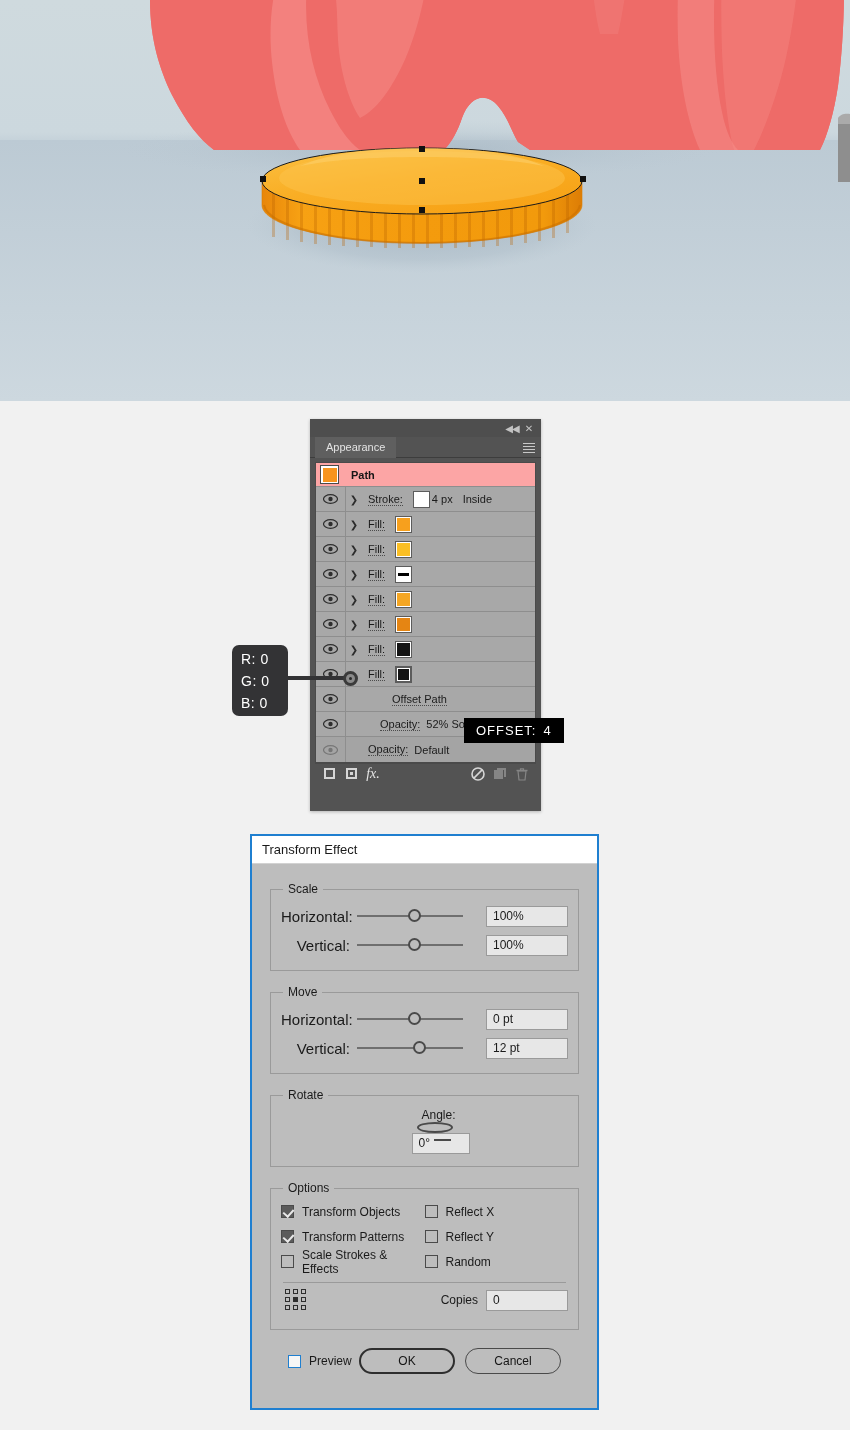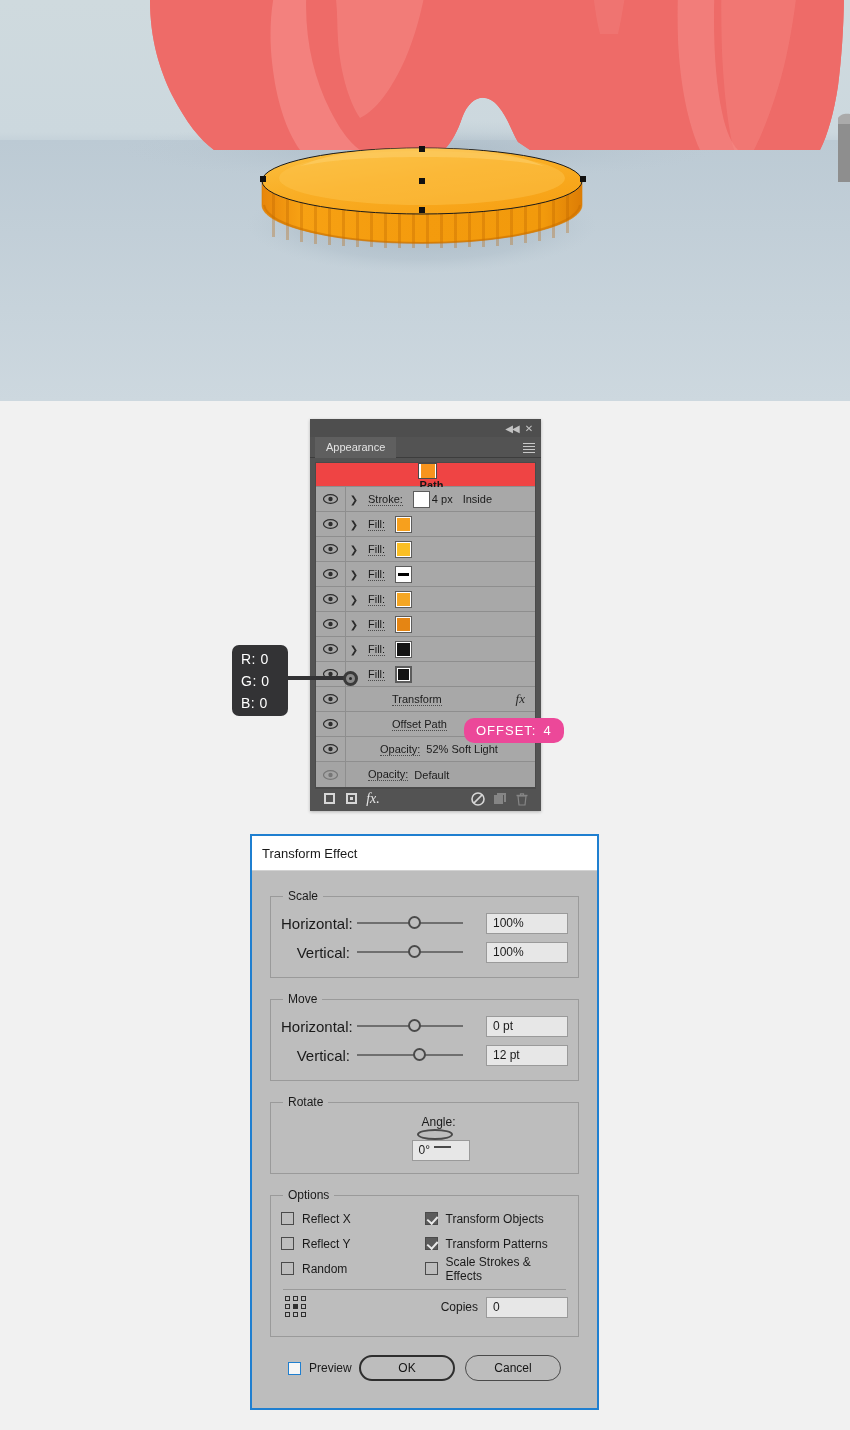--- a/index.html
+++ b/index.html
@@ -59,21 +59,21 @@
   }
 
   .panel-body { background: #535353; padding: 4px 5px 0 5px; }
   .rows { border: 1px solid #4a4a4a; background: #a0a0a0; }
 
   .row {
     position: relative; display: flex; align-items: center;
     height: 25px; border-bottom: 1px solid #8e8e8e;
     background: #a8a8a8; color: #1b1b1b; font-size: 11px;
   }
-  .row.row-head { background: #ef4444; height: 24px; flex-direction: column; }
+  .row.row-head { background: #fca5a5; height: 24px; }
   .row.dim { background: #a4a4a4; }
   .row:last-child { border-bottom: none; }
 
   .col-eye {
     width: 30px; height: 100%; display: flex; align-items: center; justify-content: center;
     border-right: 1px solid #8e8e8e; cursor: pointer;
   }
   .col-arrow {
     width: 16px; height: 100%; display: flex; align-items: center; justify-content: center;
     cursor: pointer; color: #2c2c2c; font-size: 10px;
@@ -147,36 +147,35 @@
     position: absolute; left: 343px; top: 671px; width: 15px; height: 15px;
     border-radius: 50%; background: #8a8a8a; border: 3px solid #3a3a3a;
   }
   #rgb-leader-dot::after {
     content: ""; position: absolute; left: 3px; top: 3px; width: 3px; height: 3px;
     border-radius: 50%; background: #2a2a2a;
   }
   #offset-tooltip {
     position: absolute; left: 464px; top: 718px;
     height: 25px; padding: 0 12px;
-    background: #ec4899; color: #fff;
+    background: #000000; color: #fff;
     font-size: 13px; line-height: 25px; letter-spacing: 1px;
     white-space: nowrap;
-    border-radius: 10px;
   }
   #offset-tooltip .otv { margin-left: 7px; }
 
   
   #transform-dialog {
     position: absolute; left: 250px; top: 834px;
     width: 349px; height: 576px;
     background: #bdbdbd;
     border: 2px solid #1f7fd0;
   }
   .dlg-titlebar {
-    height: 35px; background: #fff; border-bottom: 1px solid #d2d2d2;
+    height: 28px; background: #fff; border-bottom: 1px solid #d2d2d2;
     display: flex; align-items: center; padding-left: 10px;
     font-size: 13px; color: #1a1a1a;
   }
   .dlg-body { padding: 18px 18px 0 18px; }
 
   fieldset.group {
     border: 1px solid #9a9a9a; margin: 0 0 14px 0; padding: 4px 10px 12px 10px;
     position: relative;
   }
   fieldset.group legend {
@@ -524,32 +523,20 @@
                 </svg>
               </span>
           </div>
           <div class="col-arrow"></div>
           <div class="row-label">Fill:</div>
           <div class="swatch-wrap" style="border:2px solid #5c5c5c">
               <div class="swatch-inner" style="width:11px;height:11px;background:#141414"></div>
             </div>
         </div>
 
-        <div class="row">
-          <div class="col-eye">
-            <span class="eye">
-                <svg width="15" height="10" viewBox="0 0 15 10">
-                  <ellipse cx="7.5" cy="5" rx="7" ry="4.3" fill="none" stroke="#2e2e2e" stroke-width="1.2"></ellipse>
-                  <circle cx="7.5" cy="5" r="2.2" fill="#2e2e2e"></circle>
-                </svg>
-              </span>
-          </div>
-          <div class="row-label indent-1">Transform</div>
-          <div class="fx-mark">fx</div>
-        </div>
 
         <div class="row">
           <div class="col-eye">
             <span class="eye">
                 <svg width="15" height="10" viewBox="0 0 15 10">
                   <ellipse cx="7.5" cy="5" rx="7" ry="4.3" fill="none" stroke="#2e2e2e" stroke-width="1.2"></ellipse>
                   <circle cx="7.5" cy="5" r="2.2" fill="#2e2e2e"></circle>
                 </svg>
               </span>
           </div>
@@ -685,44 +672,44 @@
           <div class="angle-dial"></div>
           <div class="numfield short" style="margin-left:12px">0°</div>
         </div>
       </fieldset>
 
       <fieldset class="group">
         <legend>Options</legend>
         <div class="opt-grid">
           <div class="opt-col">
             <div class="optrow">
+              <span class="cb checked"></span>
+              <span>Transform Objects</span>
+            </div>
+            <div class="optrow">
+              <span class="cb checked"></span>
+              <span>Transform Patterns</span>
+            </div>
+            <div class="optrow">
+              <span class="cb"></span>
+              <span>Scale Strokes &amp; Effects</span>
+            </div>
+          </div>
+          <div class="opt-col">
+            <div class="optrow">
               <span class="cb"></span>
               <span>Reflect X</span>
             </div>
             <div class="optrow">
               <span class="cb"></span>
               <span>Reflect Y</span>
             </div>
             <div class="optrow">
               <span class="cb"></span>
               <span>Random</span>
-            </div>
-          </div>
-          <div class="opt-col">
-            <div class="optrow">
-              <span class="cb checked"></span>
-              <span>Transform Objects</span>
-            </div>
-            <div class="optrow">
-              <span class="cb checked"></span>
-              <span>Transform Patterns</span>
-            </div>
-            <div class="optrow">
-              <span class="cb"></span>
-              <span>Scale Strokes &amp; Effects</span>
             </div>
           </div>
         </div>
 
         <div class="copies-sep"></div>
         <div class="copies-row">
           <div class="refgrid">
             <i style="left:0;top:0"></i>
               <i style="left:8px;top:0"></i>
               <i style="left:16px;top:0"></i>

